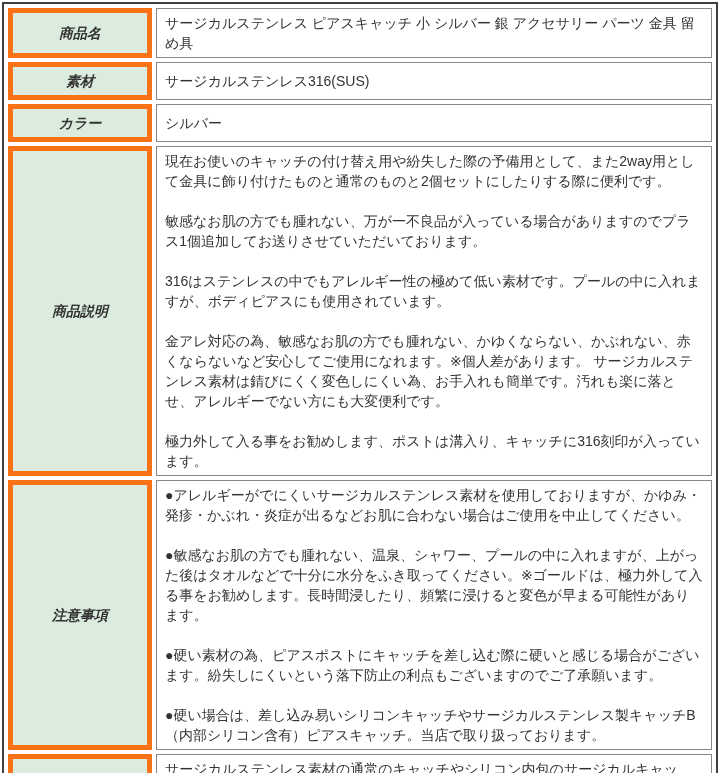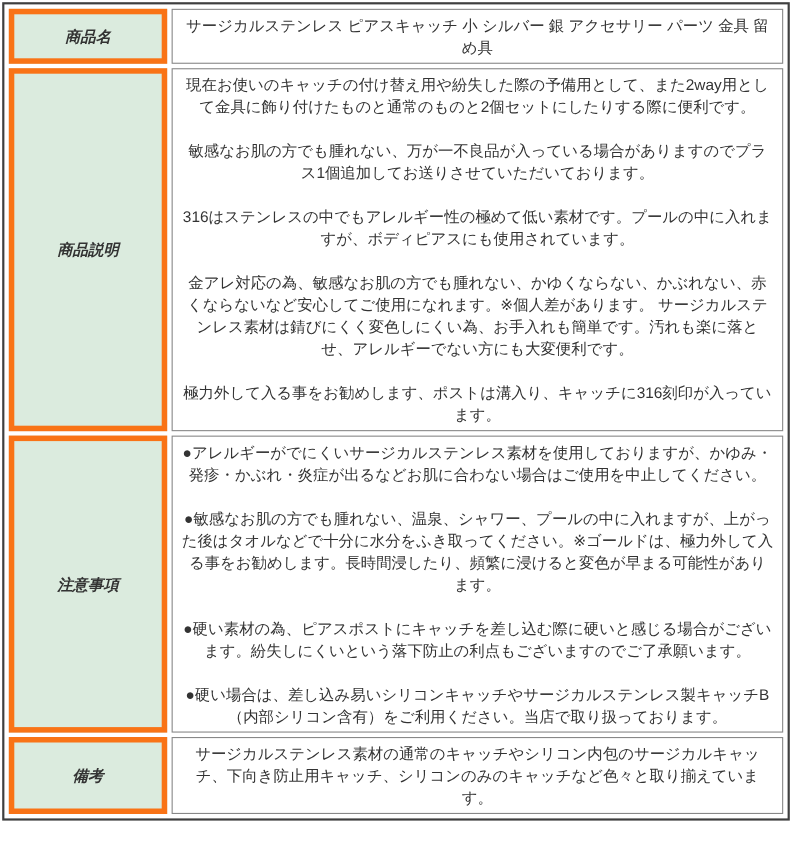--- a/index.html
+++ b/index.html
@@ -32,21 +32,21 @@
     text-align: center;
     vertical-align: middle;
     padding: 4px 2px;
     font-style: italic;
   }
   table.spec td {
     border: 1px solid #888888;
     font-size: 14px;
     line-height: 20px;
     color: #333333;
-    text-align: center;
+    text-align: left;
     vertical-align: middle;
     padding: 4px 8px;
     word-break: break-all;
   }
   td.longtext {
     vertical-align: top;
   }
   td p {
     margin: 0;
   }
@@ -58,36 +58,44 @@
 <body>
 
 <div class="spec-wrap">
   <table class="spec">
     <tbody>
       <tr>
         <th>商品名</th>
         <td>サージカルステンレス ピアスキャッチ 小 シルバー 銀 アクセサリー パーツ 金具 留め具</td>
       </tr>
       <tr>
+        <th>素材</th>
+        <td>サージカルステンレス316(SUS)</td>
+      </tr>
+      <tr>
+        <th>カラー</th>
+        <td>シルバー</td>
+      </tr>
+      <tr>
         <th>商品説明</th>
         <td class="longtext">
           <p>現在お使いのキャッチの付け替え用や紛失した際の予備用として、また2way用として金具に飾り付けたものと通常のものと2個セットにしたりする際に便利です。</p>
           <p>敏感なお肌の方でも腫れない、万が一不良品が入っている場合がありますのでプラス1個追加してお送りさせていただいております。</p>
           <p>316はステンレスの中でもアレルギー性の極めて低い素材です。プールの中に入れますが、ボディピアスにも使用されています。</p>
           <p>金アレ対応の為、敏感なお肌の方でも腫れない、かゆくならない、かぶれない、赤くならないなど安心してご使用になれます。※個人差があります。 サージカルステンレス素材は錆びにくく変色しにくい為、お手入れも簡単です。汚れも楽に落とせ、アレルギーでない方にも大変便利です。</p>
           <p>極力外して入る事をお勧めします、ポストは溝入り、キャッチに316刻印が入っています。</p>
         </td>
       </tr>
       <tr>
         <th>注意事項</th>
         <td class="longtext">
           <p>●アレルギーがでにくいサージカルステンレス素材を使用しておりますが、かゆみ・発疹・かぶれ・炎症が出るなどお肌に合わない場合はご使用を中止してください。</p>
           <p>●敏感なお肌の方でも腫れない、温泉、シャワー、プールの中に入れますが、上がった後はタオルなどで十分に水分をふき取ってください。※ゴールドは、極力外して入る事をお勧めします。長時間浸したり、頻繁に浸けると変色が早まる可能性があります。</p>
           <p>●硬い素材の為、ピアスポストにキャッチを差し込む際に硬いと感じる場合がございます。紛失しにくいという落下防止の利点もございますのでご了承願います。</p>
-          <p>●硬い場合は、差し込み易いシリコンキャッチやサージカルステンレス製キャッチB（内部シリコン含有）をご利用ください。当店で取り扱っております。</p>
+          <p>●硬い場合は、差し込み易いシリコンキャッチやサージカルステンレス製キャッチB（内部シリコン含有）ピアスキャッチ。当店で取り扱っております。</p>
         </td>
       </tr>
       <tr>
         <th>備考</th>
         <td>サージカルステンレス素材の通常のキャッチやシリコン内包のサージカルキャッチ、下向き防止用キャッチ、シリコンのみのキャッチなど色々と取り揃えています。</td>
       </tr>
     </tbody>
   </table>
 </div>
 

